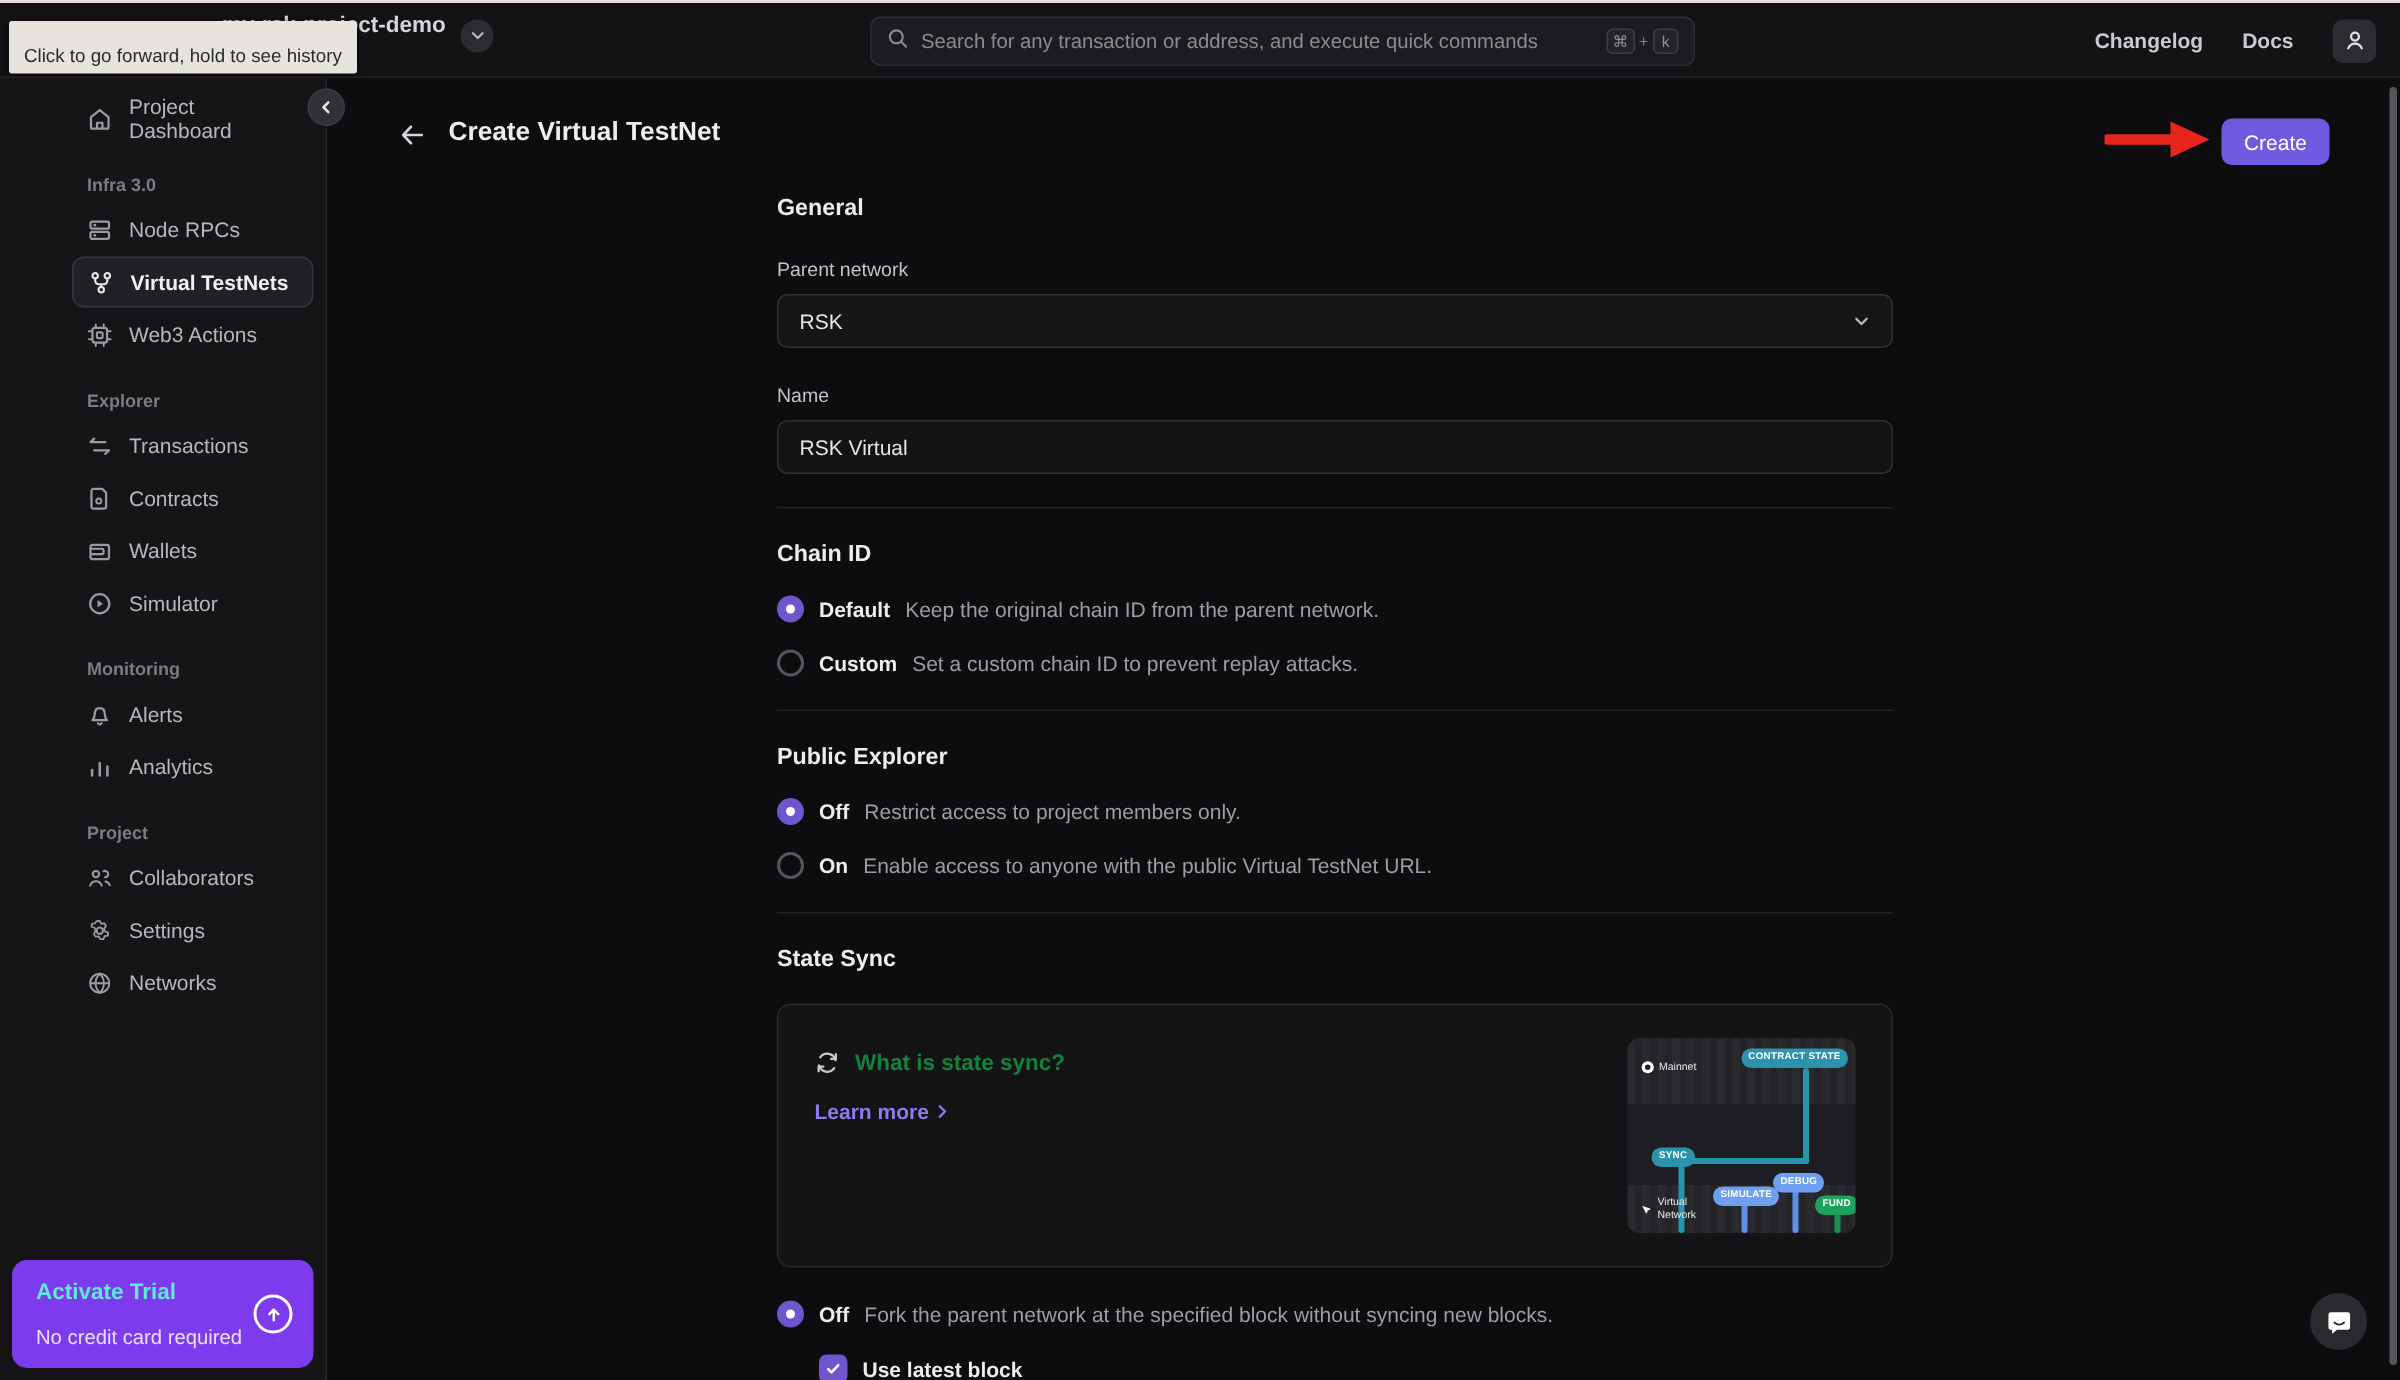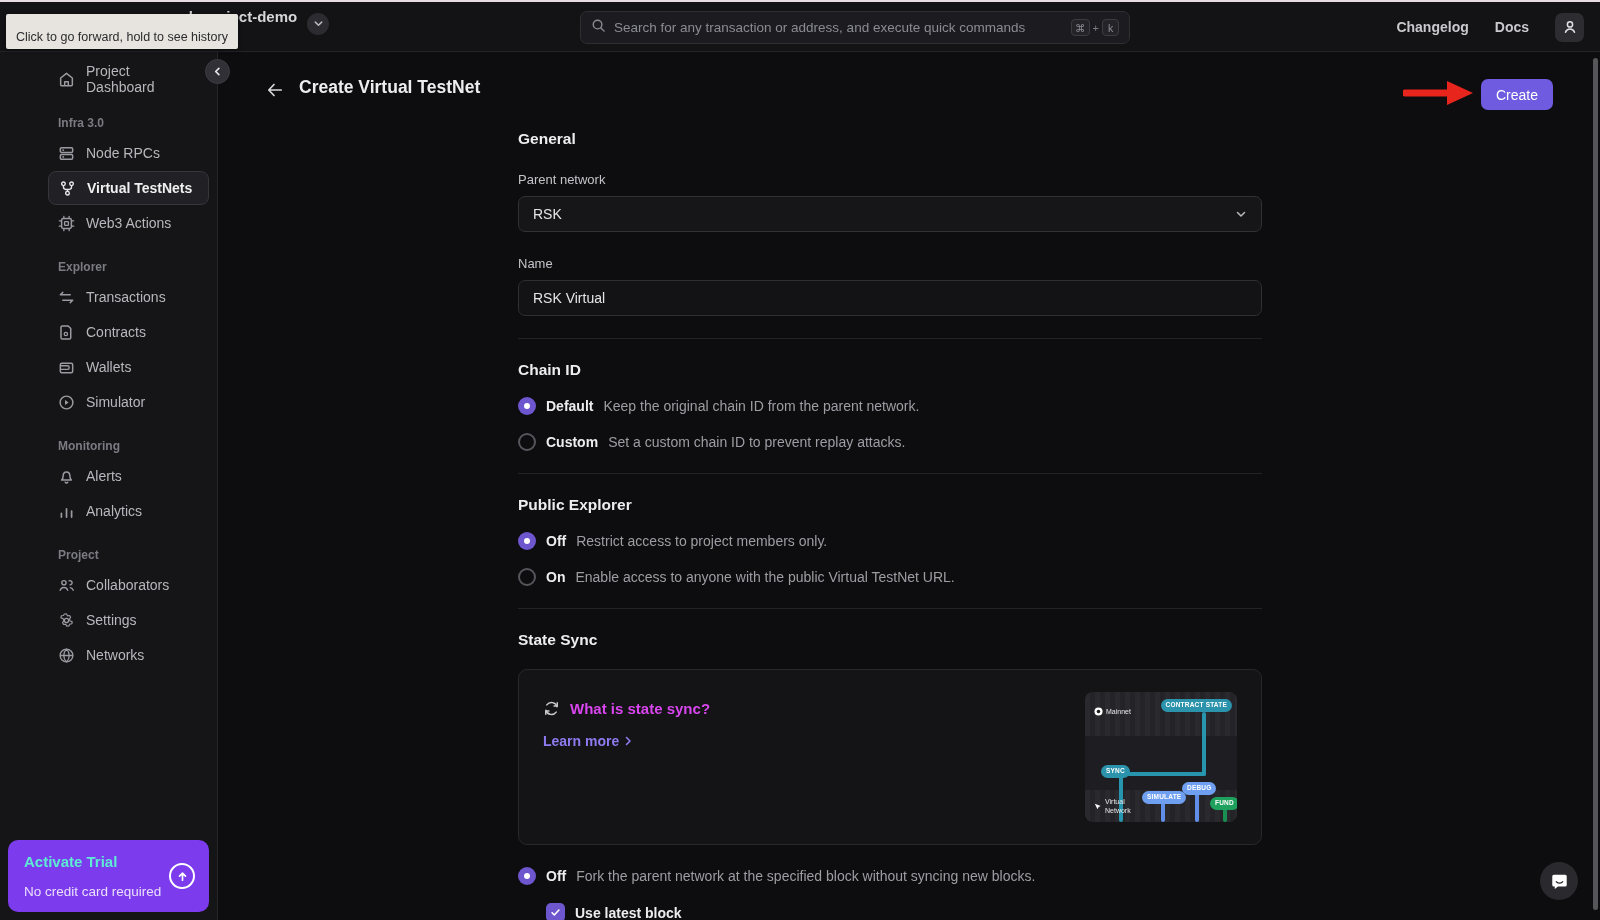--- a/index.html
+++ b/index.html
@@ -81,21 +81,21 @@
   .radio.on { background:#6e56cf; }
   .radio.on::after { content:""; position:absolute; left:6px; top:6px; width:6px; height:6px;
     border-radius:50%; background:#ffffff; }
   .opt-label { font-size:14px; font-weight:700; color:#ededf0; }
   .opt-desc { font-size:14px; color:#9d9da4; }
 
   .sync-card { margin-top:20px; background:#141416; border:1px solid #28282c; border-radius:9px;
     padding:22px 24px; display:flex; gap:24px; }
   .sync-card-text { flex:1; }
   .sync-title-row { display:flex; align-items:center; gap:10px; margin-top:8px; }
-  .sync-title { font-size:15px; font-weight:700; color:#d946ef; }
+  .sync-title { font-size:15px; font-weight:700; color:#15803d; }
   .sync-body { margin-top:14px; font-size:14px; line-height:1.55; color:#9d9da4; max-width:560px; }
   .learn-more { margin-top:16px; display:inline-flex; align-items:center; gap:4px; color:#8f7bf0;
     font-size:14px; font-weight:600; cursor:pointer; }
 
   
   .illu { position:relative; width:152px; height:130px; background:#1e1e22; border-radius:8px;
     overflow:hidden; flex:none; }
   .illu-band { position:absolute; left:0; right:0;
     background:repeating-linear-gradient(90deg,#2a2a2e 0 5px,#242428 5px 10px); }
   .band-top { top:0; height:44px; }

